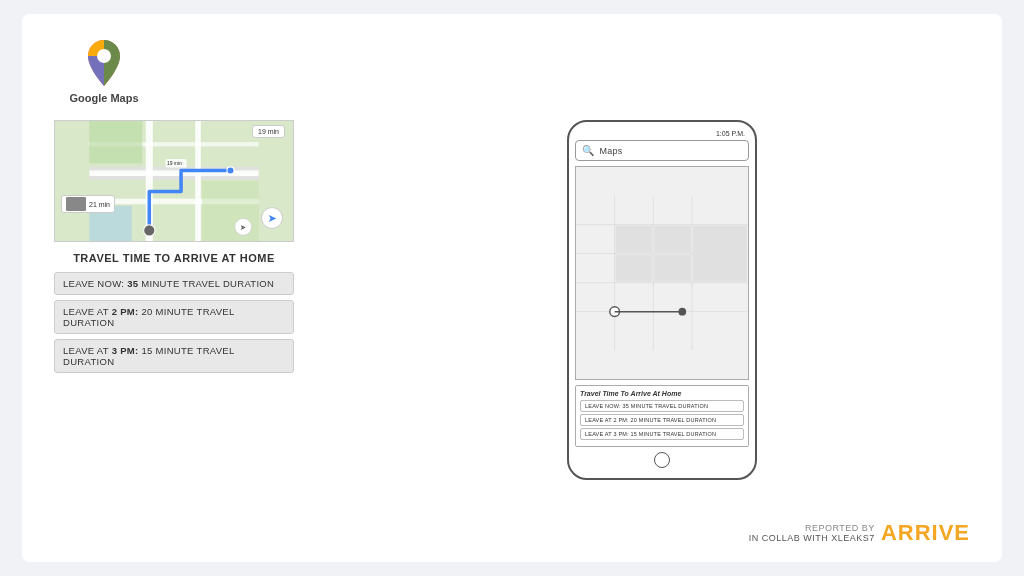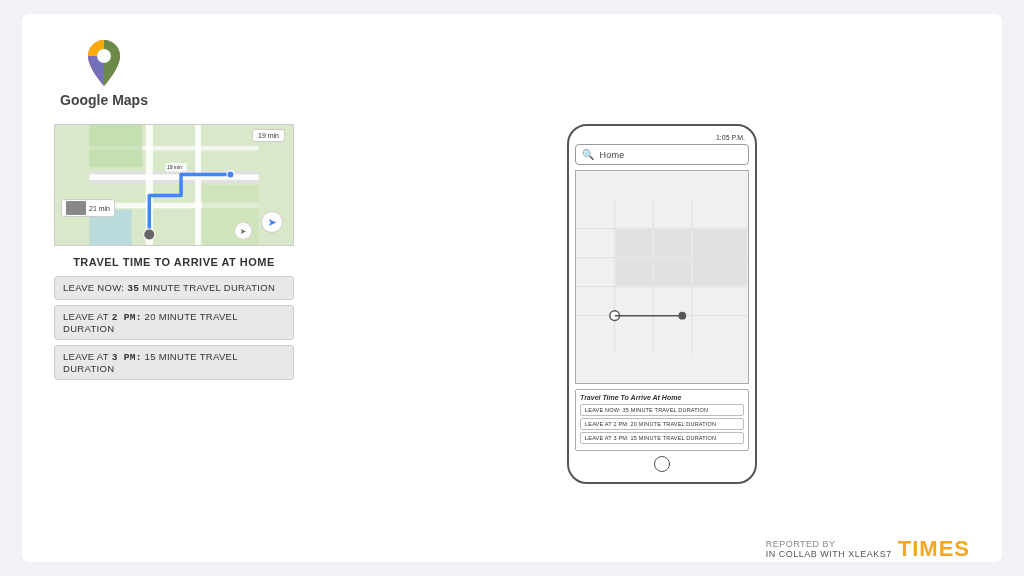--- a/index.html
+++ b/index.html
@@ -34,21 +34,21 @@
       flex-direction: column;
       align-items: center;
       gap: 4px;
       min-width: 100px;
     }
     .maps-pin {
       width: 40px;
       height: 50px;
     }
     .maps-brand {
-      font-size: 14px;
+      font-size: 11px;
       color: #444;
       font-weight: 400;
     }
     .maps-brand span {
       font-weight: 700;
       color: #444;
     }
     .headline {
       font-size: 18px;
       font-weight: 900;
@@ -103,21 +103,20 @@
       border-radius: 3px;
       padding: 5px 8px;
       font-size: 9.5px;
       color: #333;
       margin-bottom: 5px;
       letter-spacing: 0.3px;
       text-transform: uppercase;
     }
     .travel-row .bold {
       font-weight: 700;
-      font-family: Liberation Mono, monospace;
     }
     
     .right-panel {
       display: flex;
       align-items: flex-start;
       justify-content: center;
       flex: 1;
     }
     .phone-mockup {
       width: 190px;
@@ -202,23 +201,23 @@
       height: 16px;
       border: 1.5px solid #555;
       border-radius: 50%;
       display: flex;
       align-items: center;
       justify-content: center;
     }
     
     .footer {
       position: absolute;
-      bottom: 0;
+      bottom: 16px;
       right: 32px;
-      text-align: left;
+      text-align: right;
     }
     .footer-reported {
       font-size: 9px;
       color: #888;
       letter-spacing: 0.5px;
       text-transform: uppercase;
     }
     .footer-collab {
       font-size: 9px;
       color: #888;
@@ -328,21 +327,21 @@
       </div>
     </div>
 
     <div class="right-panel">
       <div class="phone-mockup">
         <div class="phone-status-bar">
           <span>1:05 P.M.</span>
         </div>
         <div class="phone-search-bar">
           <span class="phone-search-icon">🔍</span>
-          <span class="phone-search-text">Home</span>
+          <span class="phone-search-text">Maps</span>
         </div>
         <div class="phone-map-area">
           <svg viewBox="0 0 178 160" xmlns="http://www.w3.org/2000/svg">
             <rect width="178" height="160" fill="#f0f0f0"></rect>
 
             <line x1="0" y1="30" x2="178" y2="30" stroke="#ccc" stroke-width="0.5"></line>
             <line x1="0" y1="60" x2="178" y2="60" stroke="#ccc" stroke-width="0.5"></line>
             <line x1="0" y1="90" x2="178" y2="90" stroke="#ccc" stroke-width="0.5"></line>
             <line x1="0" y1="120" x2="178" y2="120" stroke="#ccc" stroke-width="0.5"></line>
             <line x1="40" y1="0" x2="40" y2="160" stroke="#ccc" stroke-width="0.5"></line>
@@ -374,16 +373,16 @@
   </div>
 
   <div class="footer">
     <div class="footer-line1">
       <div>
         <div class="footer-reported">REPORTED BY</div>
         <div class="footer-collab">
           <span>IN COLLAB WITH</span> <span>XLEAKS7</span>
         </div>
       </div>
-      <span class="stash-logo">TIMES</span>
+      <span class="stash-logo">ARRIVE</span>
     </div>
   </div>
 </div>
 
 </body></html>

